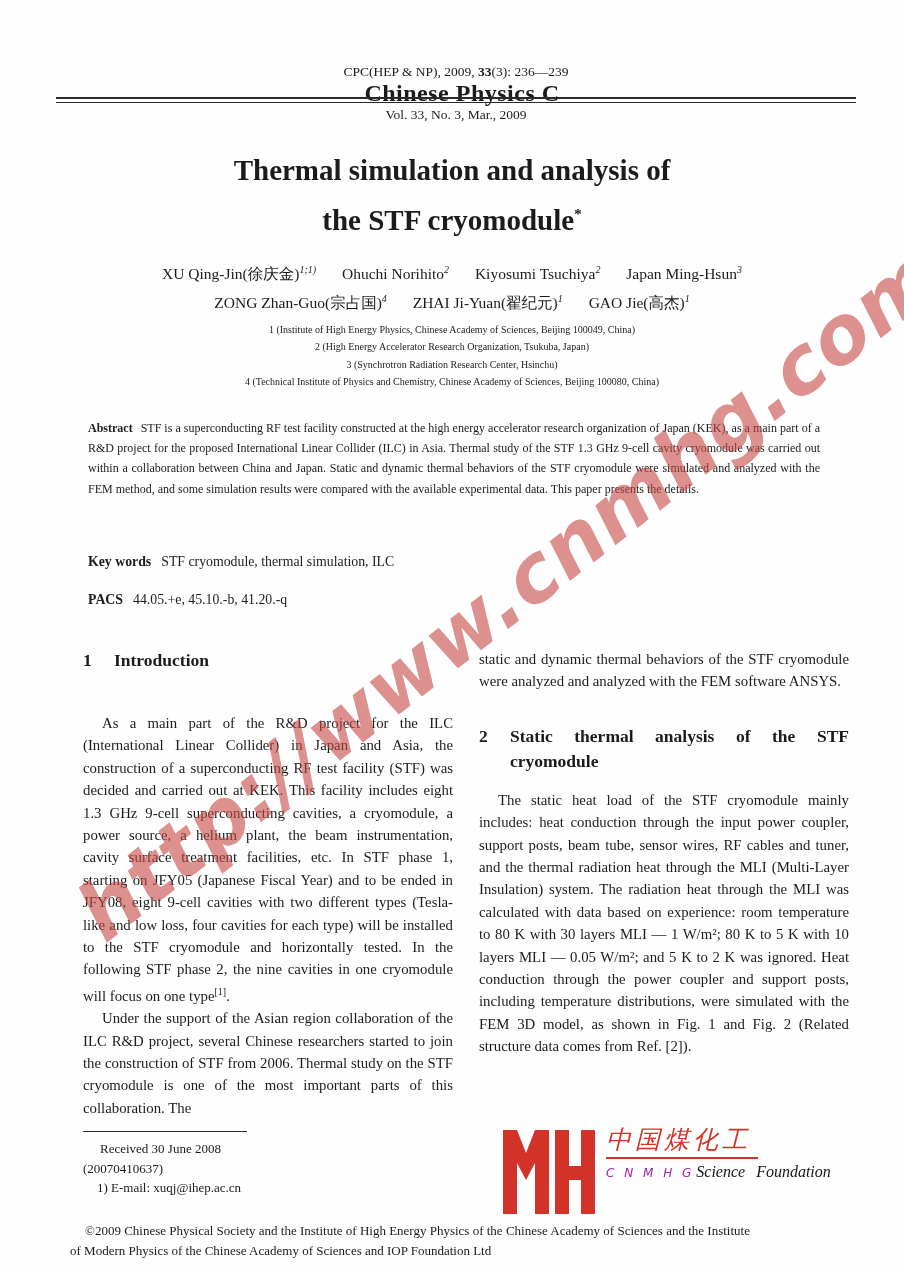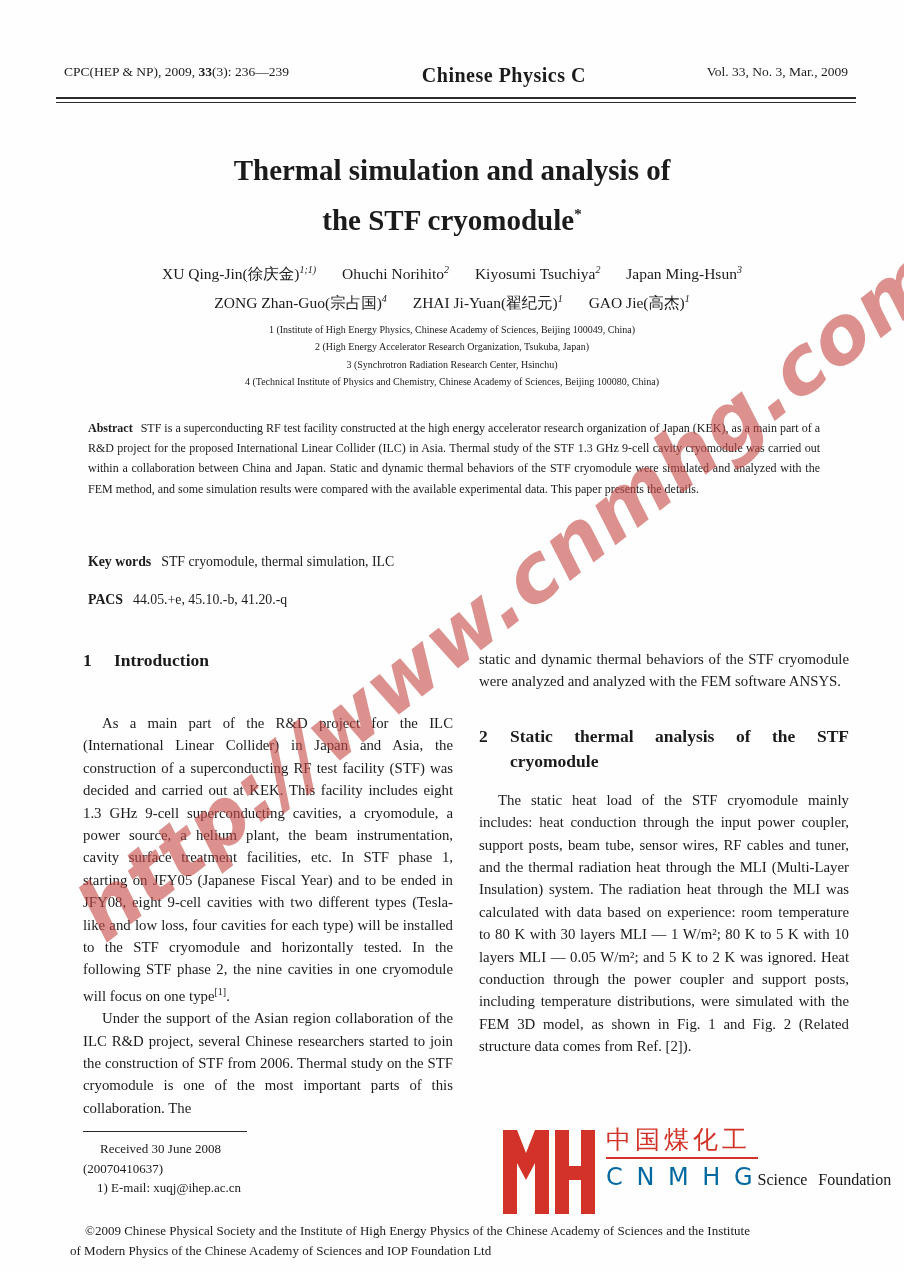--- a/index.html
+++ b/index.html
@@ -2,23 +2,23 @@
 <html><head>
 <meta charset="utf-8">
 <style>
   html,body{margin:0;padding:0;background:#e8e8e8;}
   .page{
     position:relative;width:904px;height:1272px;background:#fefefe;
     margin:0 auto;overflow:hidden;
     font-family:"Liberation Serif",serif;color:#1b1b1b;
   }
   
-  .header{position:absolute;top:64px;left:64px;right:56px;display:flex;justify-content:space-between;align-items:flex-start;}
+  .header{position:absolute;top:64px;left:64px;right:56px;display:flex;justify-content:space-between;align-items:center;flex-direction:column;}
   .header-left,.header-right{font-size:13.5px;white-space:nowrap;}
-  .header-center{font-size:20px;font-weight:bold;letter-spacing:.5px;margin-left:12px;}
+  .header-center{font-size:24px;font-weight:bold;letter-spacing:.5px;margin-left:12px;}
   .top-rule{position:absolute;left:56px;right:48px;top:97px;height:3px;border-top:2px solid #2a2a2a;border-bottom:1px solid #2a2a2a;}
   
   .title{position:absolute;top:148px;left:0;width:100%;text-align:center;font-size:29px;font-weight:bold;line-height:44px;}
   .title sup{font-size:15px;}
   .authors{position:absolute;top:257px;left:0;width:100%;text-align:center;font-size:15.5px;line-height:25px;}
   .author{margin:0 11px;white-space:nowrap;}
   .author sup{font-size:10px;font-style:italic;}
   .affiliations{position:absolute;top:321px;left:0;width:100%;text-align:center;font-size:10px;line-height:17.4px;}
   
   .abstract{position:absolute;top:418px;left:88px;width:732px;font-size:12px;line-height:20.2px;text-align:justify;}
@@ -47,26 +47,26 @@
   .copyright .l1{text-indent:15px;}
   
   .watermark{
     position:absolute;left:88px;top:876px;z-index:5;
     transform:rotate(-38deg);transform-origin:0 50%;
     font-family:"DejaVu Sans",sans-serif;font-style:italic;font-weight:bold;
     font-size:80px;letter-spacing:1px;white-space:nowrap;
     color:rgba(199,72,66,0.60);pointer-events:none;
   }
   
-  .logo{position:absolute;left:501px;top:1124px;z-index:6;display:flex;align-items:flex-start;background:#fefefe;padding:2px 4px 6px 2px;}
+  .logo{position:absolute;left:501px;top:1124px;z-index:6;display:flex;align-items:flex-start;background:#fefefe;padding:2px 4px 6px 2px;font-style:italic;}
   .logo-right{margin-left:11px;}
   .logo-cn{font-family:"DejaVu Sans",sans-serif;font-size:25px;line-height:28px;color:#d23227;letter-spacing:4px;}
   .logo-underline{height:2px;width:152px;background:#d23227;margin:3px 0 4px;}
   .logo-latin-row{display:flex;align-items:baseline;}
-  .logo-latin{font-family:"DejaVu Sans",sans-serif;font-size:24px;color:#0369a1;letter-spacing:3px;white-space:nowrap;}
+  .logo-latin{font-family:"DejaVu Sans",sans-serif;font-size:12px;color:#a21caf;letter-spacing:3px;white-space:nowrap;}
   .logo-tail{font-size:16px;color:#161616;margin-left:2px;word-spacing:7px;white-space:nowrap;}
 </style>
 </head>
 <body>
 
 <div class="page">
 
   <div class="header">
     <div class="header-left"><span>CPC(HEP &amp; NP), 2009, </span><b>33</b><span>(3): 236—239</span></div>
     <div class="header-center">Chinese Physics C</div>

